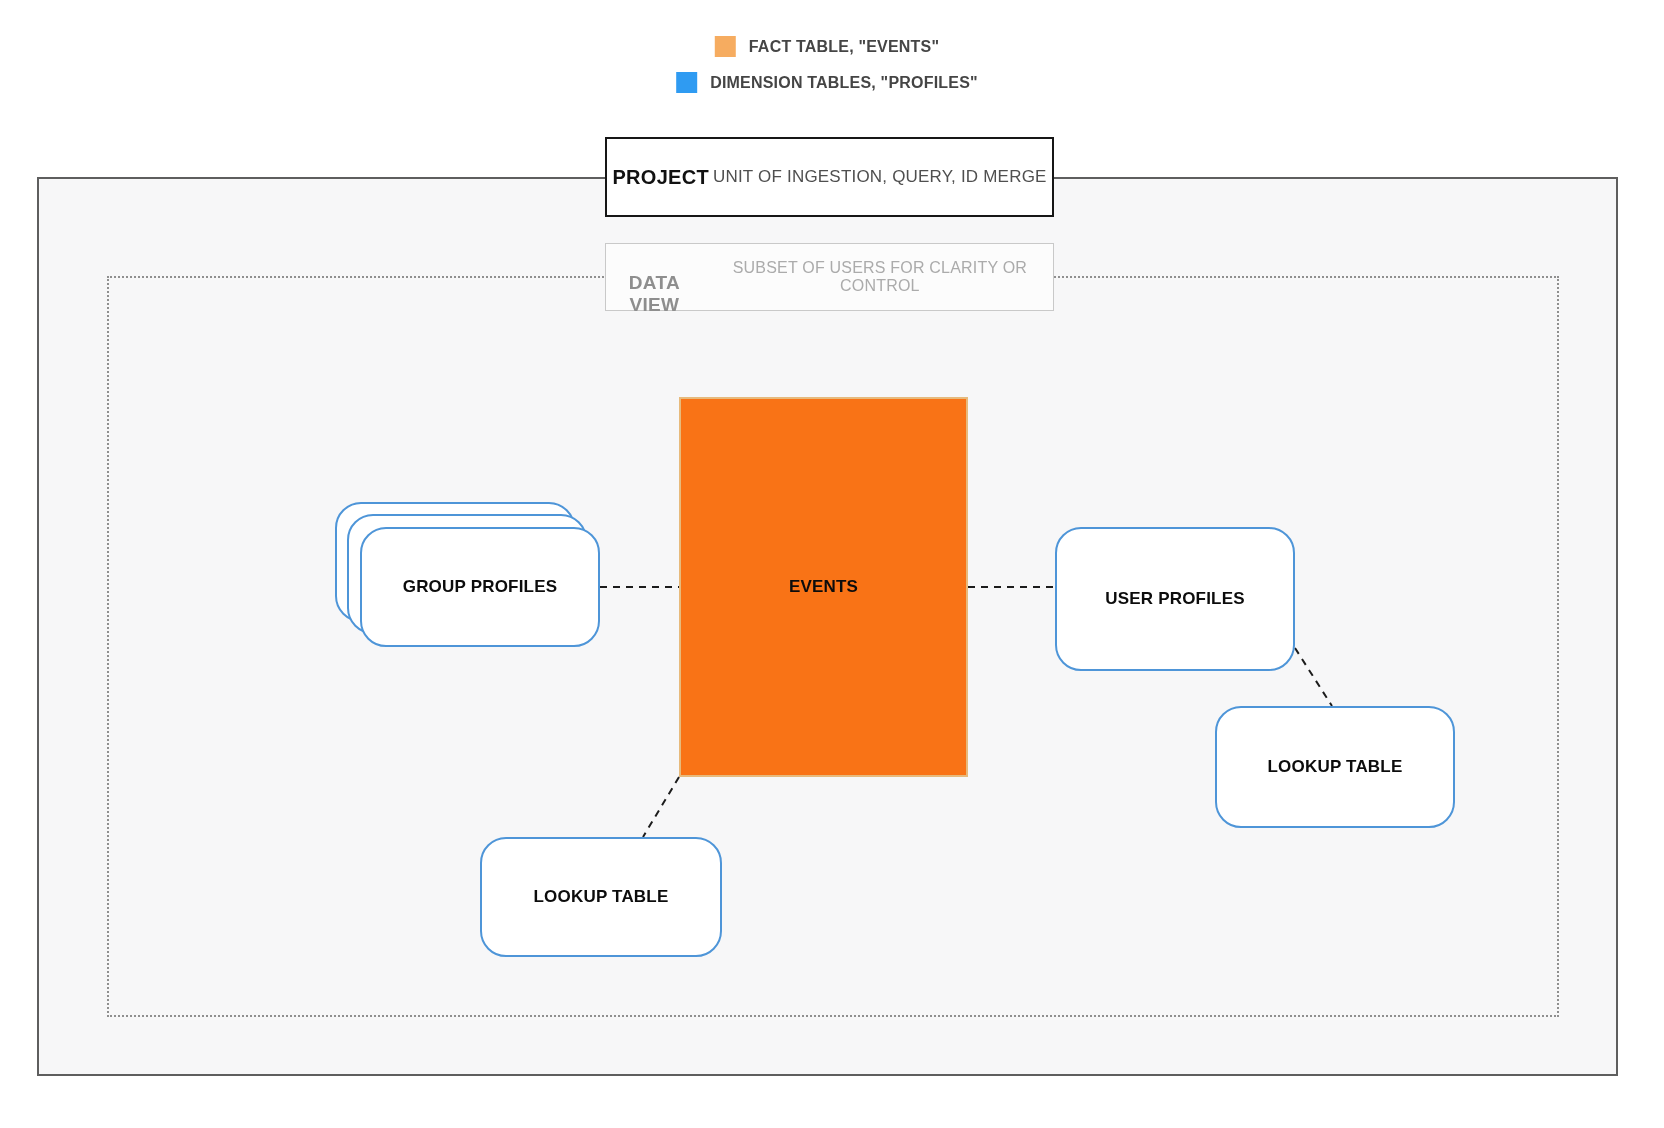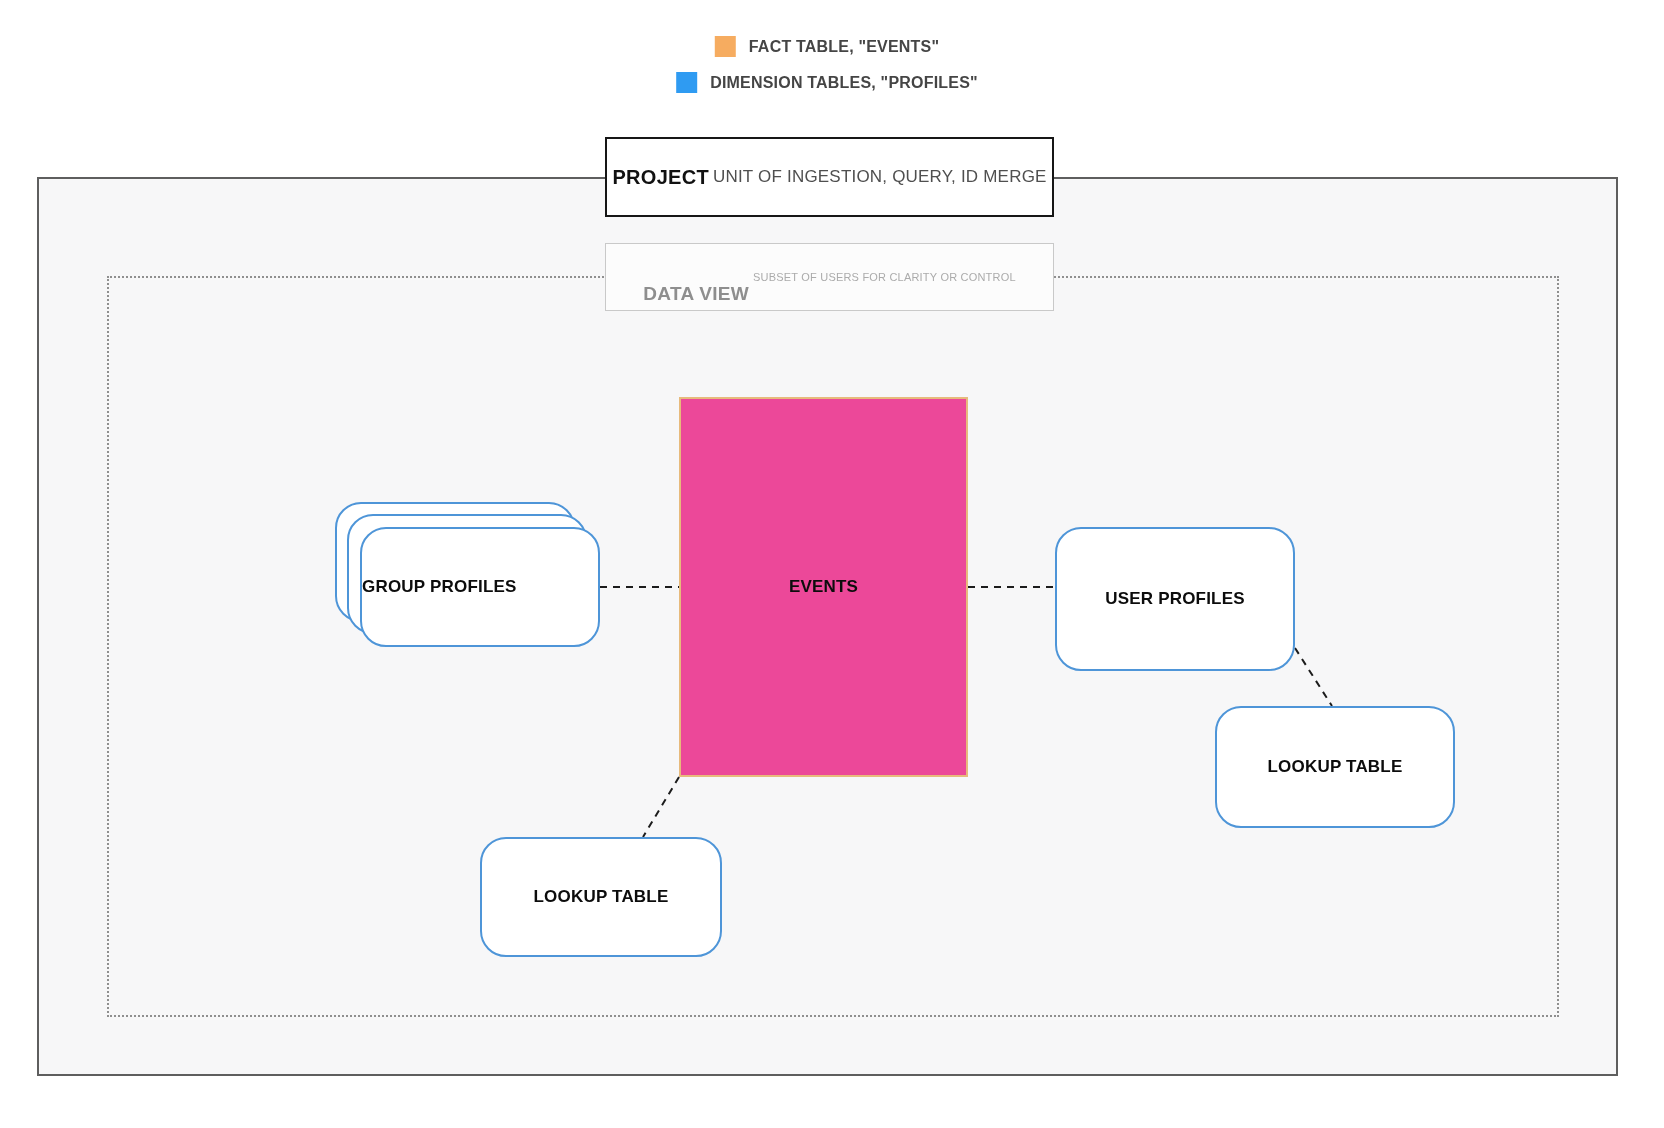--- a/index.html
+++ b/index.html
@@ -40,40 +40,40 @@
   }
   .project-box{
     top:137px;height:80px;background:#ffffff;border:2px solid #161616;
   }
   .project-title{font-size:20px;font-weight:700;color:#111111;letter-spacing:.3px;}
   .project-subtitle{font-size:17px;color:#4f4f4f;letter-spacing:.2px;}
   .data-view-box{
     top:243px;height:68px;background:#fcfcfc;border:1px solid #c9c9c9;
   }
   .data-view-title{font-size:19px;font-weight:700;color:#8e8e8e;letter-spacing:.3px;margin-top:34px;}
-  .data-view-subtitle{font-size:11px;color:#ababab;letter-spacing:.2px;}
+  .data-view-subtitle{font-size:16px;color:#ababab;letter-spacing:.2px;}
 
   
   .node-label{font-size:17px;font-weight:700;color:#0c0c0c;letter-spacing:.2px;}
 
   .events-box{
     position:absolute;left:679px;top:397px;width:289px;height:380px;
-    box-sizing:border-box;background:#ec4899;border:2px solid var(--fact-border);
+    box-sizing:border-box;background:#f97316;border:2px solid var(--fact-border);
     display:flex;align-items:center;justify-content:center;z-index:3;
   }
   .dim-node{
     position:absolute;box-sizing:border-box;background:#ffffff;
     border:2px solid var(--dimension-border);border-radius:26px;
     display:flex;align-items:center;justify-content:center;z-index:3;
   }
   .stack-layer{position:absolute;width:240px;height:120px;box-sizing:border-box;
     background:#ffffff;border:2px solid var(--dimension-border);border-radius:26px;z-index:3;}
   .stack-back{left:335px;top:502px;}
   .stack-middle{left:347px;top:514px;}
-  .stack-front{left:360px;top:527px;display:flex;align-items:center;justify-content:flex-start;}
+  .stack-front{left:360px;top:527px;display:flex;align-items:center;justify-content:center;}
   .user-profiles{left:1055px;top:527px;width:240px;height:144px;}
   .lookup-left{left:480px;top:837px;width:242px;height:120px;}
   .lookup-right{left:1215px;top:706px;width:240px;height:122px;}
 
   
   .connectors{position:absolute;inset:0;z-index:2;pointer-events:none;}
   .connectors line{stroke:#1c1c1c;stroke-width:2;stroke-dasharray:7 6;}
 </style>
 </head>
 <body>

